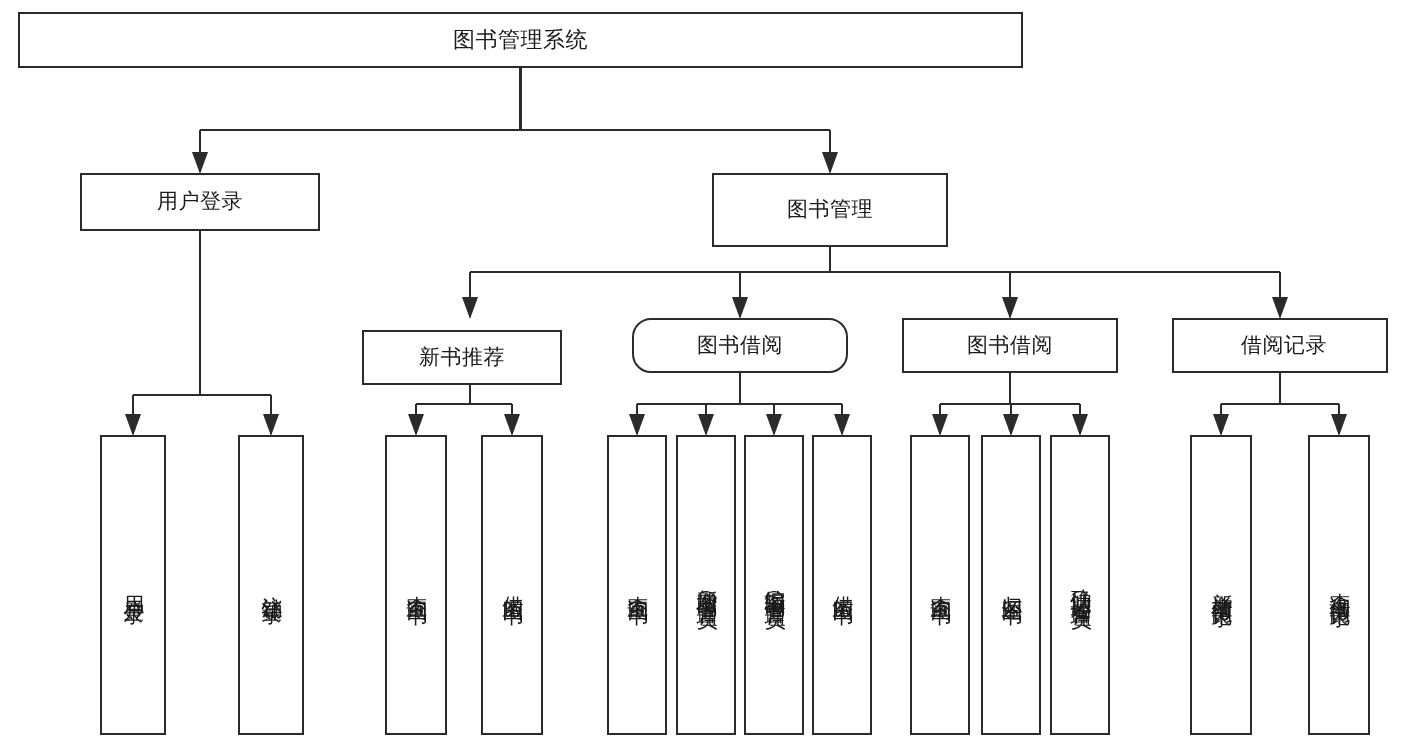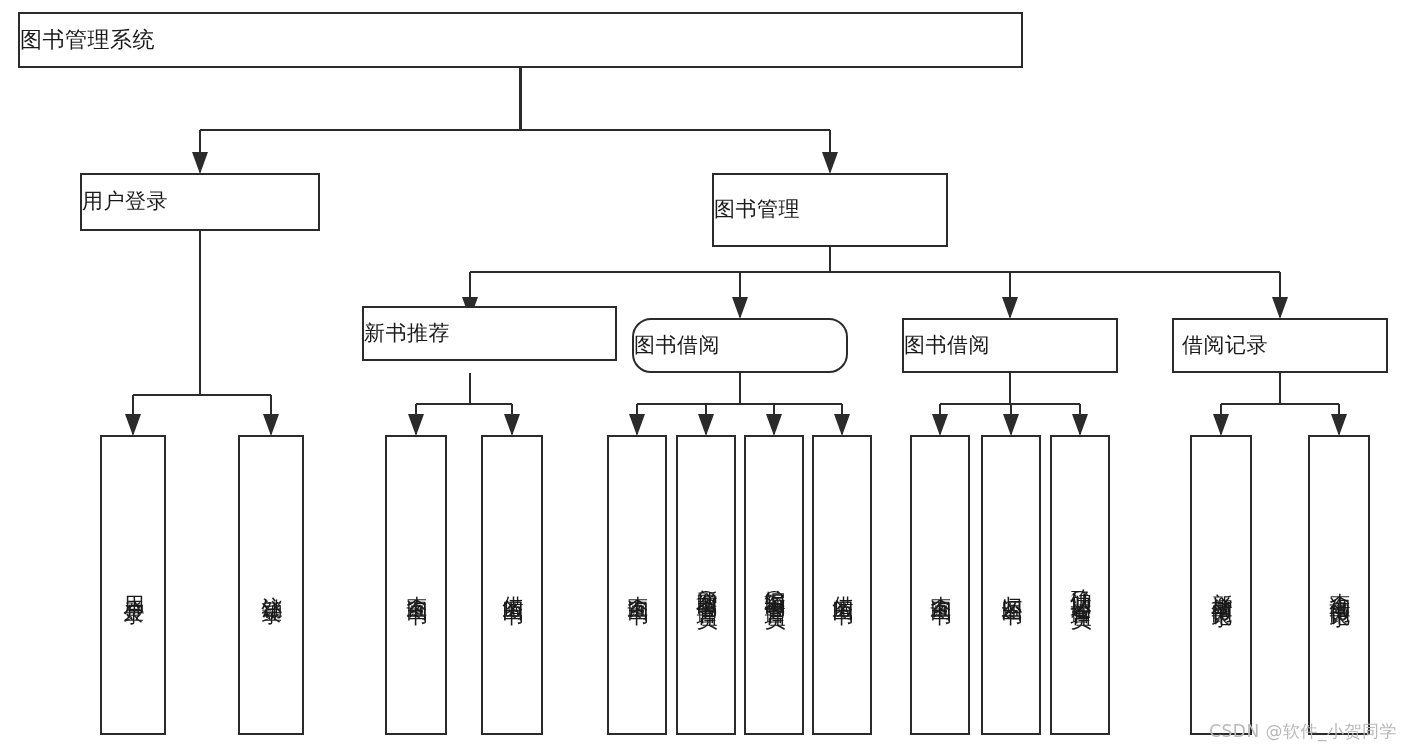--- a/index.html
+++ b/index.html
@@ -26,20 +26,21 @@
     height: 747px;
     pointer-events: none;
   }
   .node {
     position: absolute;
     box-sizing: border-box;
     border: 2px solid #2b2b2b;
     background: #ffffff;
     display: flex;
     align-items: center;
+    justify-content: center;
     color: #1a1a1a;
     line-height: 1.04;
   }
   
   .node.horiz {
     font-size: 21px;
     letter-spacing: 0.5px;
   }
   .node.root {
     font-size: 22px;
@@ -130,21 +131,21 @@
   <div id="nodes-layer">
       <div class="node horiz root" style="left: 18px; top: 12px; width: 1005px; height: 56px;">
         <span class="label">图书管理系统</span>
       </div>
       <div class="node horiz" style="left: 80px; top: 173px; width: 240px; height: 58px;">
         <span class="label">用户登录</span>
       </div>
       <div class="node horiz" style="left: 712px; top: 173px; width: 236px; height: 74px;">
         <span class="label">图书管理</span>
       </div>
-      <div class="node horiz" style="left: 362px; top: 306px; width: 255px; height: 55px;">
+      <div class="node horiz" style="left: 362px; top: 330px; width: 200px; height: 55px;">
         <span class="label">新书推荐</span>
       </div>
       <div class="node horiz" style="left: 632px; top: 318px; width: 216px; height: 55px; border-radius: 19px;">
         <span class="label">图书借阅</span>
       </div>
       <div class="node horiz" style="left: 902px; top: 318px; width: 216px; height: 55px;">
         <span class="label">图书借阅</span>
       </div>
       <div class="node horiz" style="left: 1172px; top: 318px; width: 216px; height: 55px; padding-left: 8px;">
         <span class="label">借阅记录</span>
@@ -182,14 +183,13 @@
       <div class="node vert" style="left: 1050px; top: 435px; width: 60px; height: 300px;">
         <span class="label">确认归还（管理员）</span>
       </div>
       <div class="node vert" style="left: 1190px; top: 435px; width: 62px; height: 300px;">
         <span class="label">新增借阅记录</span>
       </div>
       <div class="node vert" style="left: 1308px; top: 435px; width: 62px; height: 300px;">
         <span class="label">查询借阅记录</span>
       </div>
     </div>
-  <div class="watermark">CSDN @软件_小贺同学</div>
 </div>
 
 </body></html>

